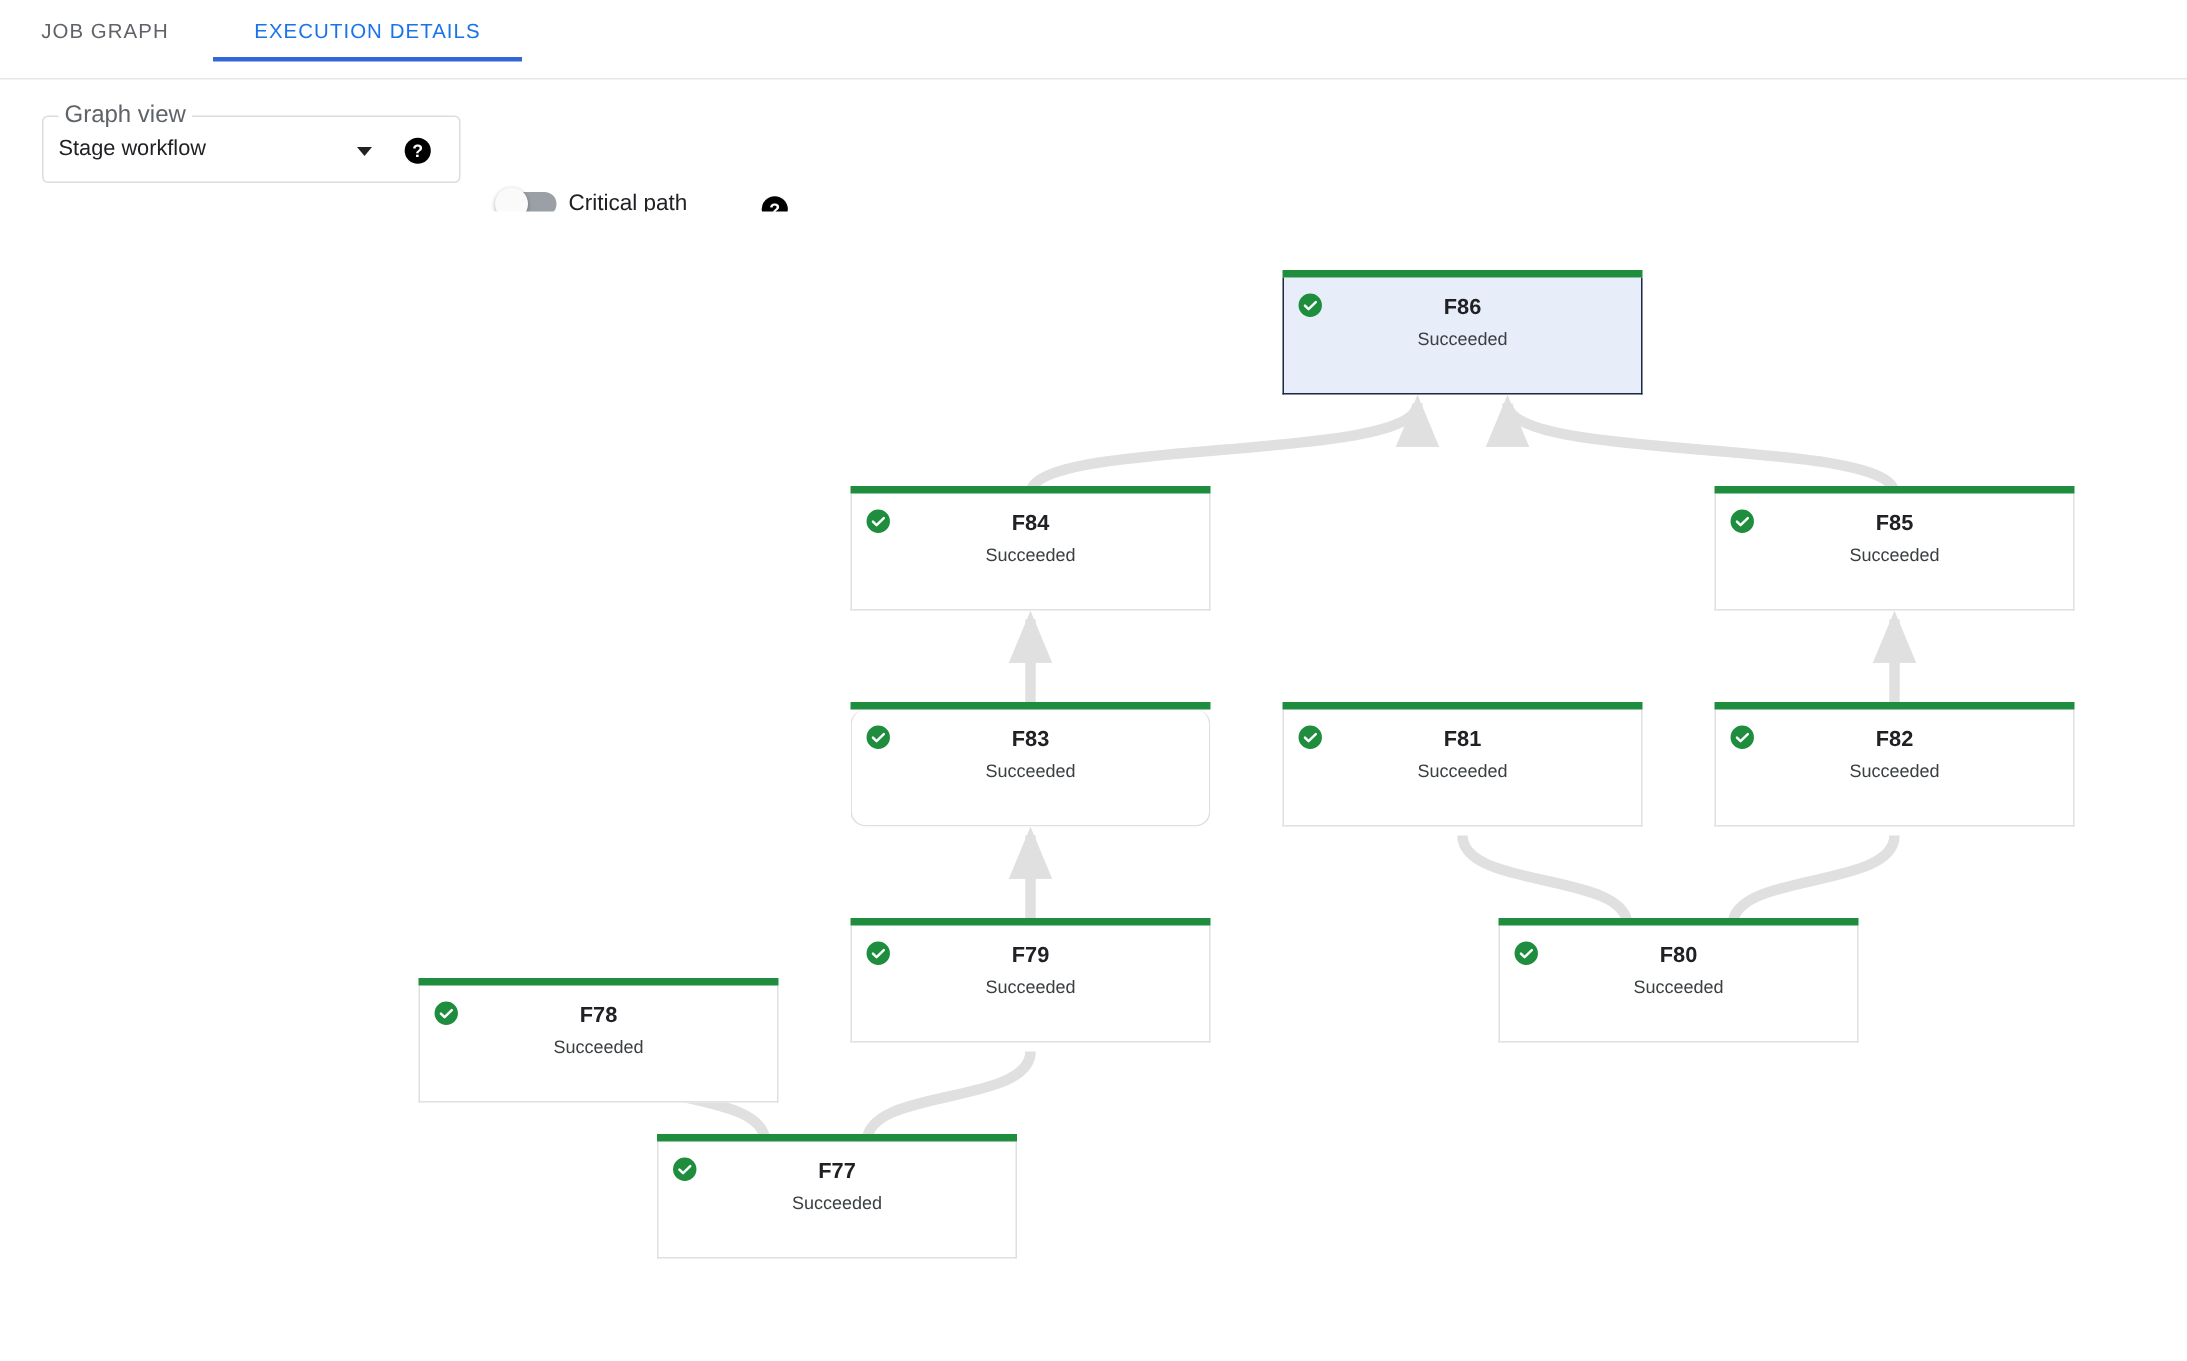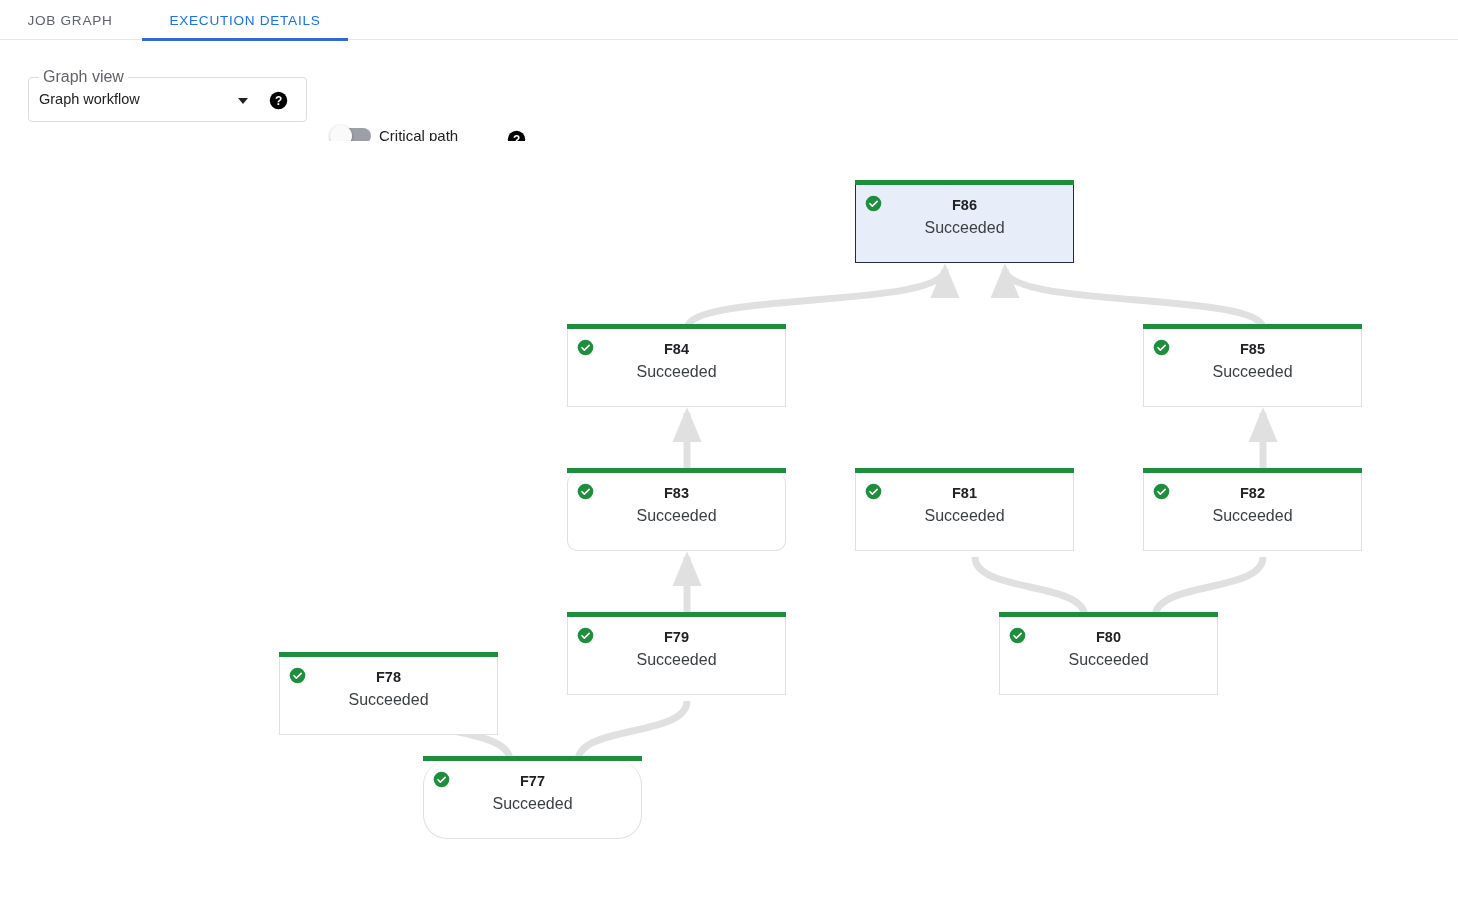--- a/index.html
+++ b/index.html
@@ -7,21 +7,21 @@
     margin: 0; padding: 0;
     width: 1458px; height: 907px;
     background: #ffffff;
     font-family: "Liberation Sans", sans-serif;
     overflow: hidden;
   }
 
   
   .tabbar {
     position: absolute; left: 0; top: 0;
-    width: 1458px; height: 40px;
+    width: 1458px; height: 53px;
     border-bottom: 1px solid #e4e6e8;
     background: #fff;
     padding-left: 22px;
   }
   .tab {
     position: absolute; top: 0; height: 41px;
     display: flex; align-items: center; justify-content: center;
     font-size: 13.6px; font-weight: 500; letter-spacing: .72px;
     color: #5f6368; cursor: pointer; user-select: none;
     padding: 0 16px; white-space: nowrap;
@@ -90,21 +90,21 @@
   
   .canvas {
     position: absolute; left: 0; top: 141px;
     width: 1458px; height: 766px;
     background: #fff;
   }
   .edges { position: absolute; left: 0; top: 0; width: 1458px; height: 766px; }
 
   .node {
     position: absolute;
-    width: 219px; height: 78px;
+    width: 240px; height: 78px;
     background: #ffffff;
     border: 1px solid #e0e0e0;
     border-top: none;
     cursor: pointer;
   }
   .node .topbar {
     position: absolute; left: -1px; right: -1px; top: -5px;
     height: 5px; background: #1e8e3e;
   }
   .node.selected {
@@ -119,41 +119,41 @@
   }
   .node-check svg { display: block; width: 17px; height: 17px; }
   .node-title {
     position: absolute; left: 0; right: 0; top: 12px;
     text-align: center;
     font-size: 14.5px; font-weight: 700; color: #202124;
   }
   .node-status {
     position: absolute; left: 0; right: 0; top: 34px;
     text-align: center;
-    font-size: 16px; font-weight: 400; color: #3c4043;
+    font-size: 12px; font-weight: 400; color: #3c4043;
   }
 </style>
 </head>
 <body>
 
 <div class="tabbar">
   <div class="tab" style="left: 12px; width: 116px;">
     <span>JOB GRAPH</span>
   </div>
   <div class="tab active" style="left: 142px; width: 206px;">
     <span>EXECUTION DETAILS</span>
     <div class="tab-underline"></div>
   </div>
 </div>
 
 <div class="controls">
 
   <div class="select-field">
     <span class="select-legend">Graph view</span>
-    <span class="select-value">Graph workflow</span>
+    <span class="select-value">Stage workflow</span>
     <span class="select-arrow"></span>
     <span class="help-icon select-help">
       <svg viewBox="0 0 24 24">
           <circle cx="12" cy="12" r="11" fill="#000"></circle>
           <text x="12" y="17.4" text-anchor="middle" font-size="15" font-weight="700" fill="#fff" font-family="Liberation Sans, sans-serif">?</text>
         </svg>
     </span>
   </div>
 
   <div class="toggle-wrap">
@@ -299,21 +299,21 @@
     <span class="node-check">
       <svg viewBox="0 0 24 24">
           <circle cx="12" cy="12" r="11" fill="#1e8e3e"></circle>
           <path d="M7 12.3 l3.4 3.4 L17.2 9" stroke="#fff" stroke-width="2.3" fill="none" stroke-linecap="round" stroke-linejoin="round"></path>
         </svg>
     </span>
     <span class="node-title">F80</span>
     <span class="node-status">Succeeded</span>
   </div>
 
-  <div class="node" style="left:423px; top:620px;border-radius:24px;">
+  <div class="node" style="left:438px; top:620px;">
     <span class="topbar"></span>
     <span class="node-check">
       <svg viewBox="0 0 24 24">
           <circle cx="12" cy="12" r="11" fill="#1e8e3e"></circle>
           <path d="M7 12.3 l3.4 3.4 L17.2 9" stroke="#fff" stroke-width="2.3" fill="none" stroke-linecap="round" stroke-linejoin="round"></path>
         </svg>
     </span>
     <span class="node-title">F77</span>
     <span class="node-status">Succeeded</span>
   </div>

